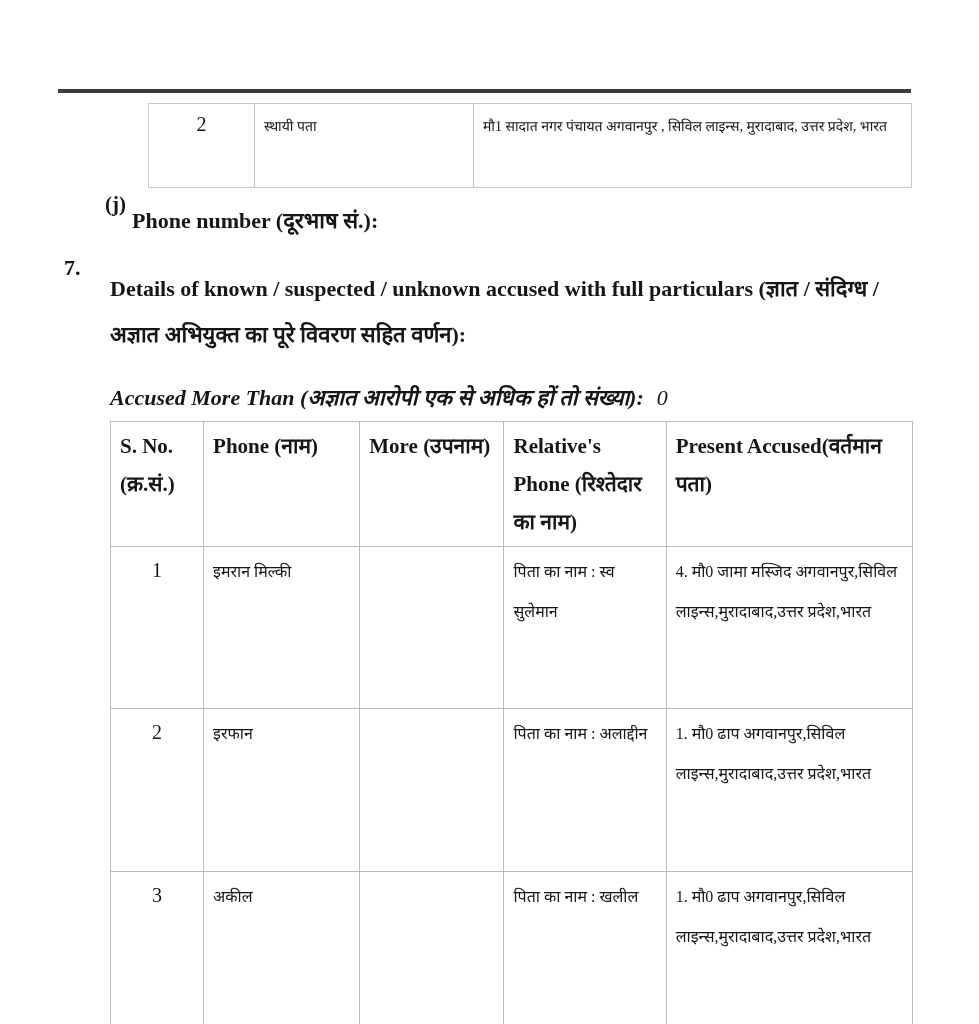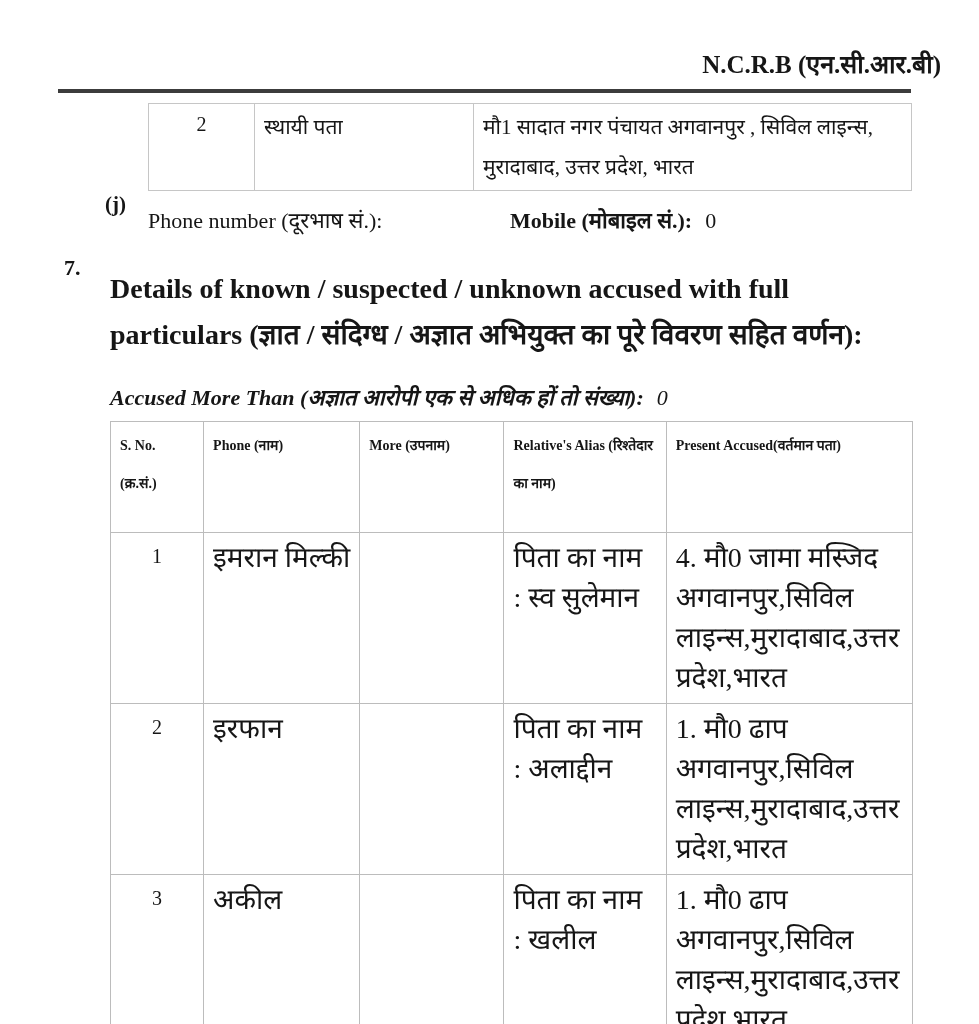--- a/index.html
+++ b/index.html
@@ -37,21 +37,21 @@
   table { border-collapse: collapse; table-layout: fixed; }
   .top-table {
     position: absolute;
     left: 148px;
     top: 103px;
     width: 763px;
   }
   .top-table td {
     border: 1px solid #c6c6c6;
     vertical-align: top;
-    font-size: 21px;
+    font-size: 14px;
     font-weight: normal;
     line-height: 40px;
     padding: 3px 9px;
   }
   .top-table tr { height: 84px; }
   .top-table td.sno {
     text-align: center;
     font-size: 20px;
     padding-top: 7px;
     line-height: 26px;
@@ -59,24 +59,24 @@
   
   .j-marker {
     position: absolute;
     left: 105px;
     top: 192px;
     font-size: 21px;
     font-weight: bold;
   }
   .phone-label {
     position: absolute;
-    left: 148px;
+    left: 132px;
     top: 204px;
     font-size: 22px;
-    font-weight: normal;
+    font-weight: bold;
     white-space: nowrap;
   }
   .mobile-group {
     position: absolute;
     left: 510px;
     top: 204px;
     font-size: 22px;
     font-weight: bold;
     white-space: nowrap;
   }
@@ -90,21 +90,21 @@
     left: 64px;
     top: 255px;
     font-size: 22px;
     font-weight: bold;
   }
   .sec7-title {
     position: absolute;
     left: 110px;
     top: 266px;
     width: 808px;
-    font-size: 28px;
+    font-size: 22px;
     font-weight: bold;
     line-height: 46px;
   }
   .accused-line {
     position: absolute;
     left: 110px;
     top: 381px;
     font-size: 22px;
     font-weight: bold;
     white-space: nowrap;
@@ -118,68 +118,64 @@
     width: 803px;
   }
   .main-table th, .main-table td {
     border: 1px solid #bcbcbc;
     vertical-align: top;
     text-align: left;
     padding: 5px 9px;
     overflow: hidden;
   }
   .main-table th {
-    font-size: 14px;
+    font-size: 21px;
     font-weight: bold;
     line-height: 38px;
   }
   .main-table td {
-    font-size: 28px;
+    font-size: 16px;
     font-weight: normal;
     line-height: 40px;
   }
   .main-table td.sno {
     text-align: center;
     font-size: 20px;
     line-height: 28px;
     padding-top: 9px;
   }
   .main-table tr.hrow  { height: 111px; }
   .main-table tr.row-0 { height: 162px; }
   .main-table tr.row-1 { height: 163px; }
   .main-table tr.row-2 { height: 156px; }
 </style>
 </head>
 <body>
 
 <div class="page">
 
-  <div class="doc-header">N.C.R.B (एन.सी.आर.बी)</div>
   <div class="rule"></div>
 
   <table class="top-table">
     <colgroup>
       <col style="width:106px">
       <col style="width:219px">
       <col style="width:438px">
     </colgroup>
     <tbody>
       <tr>
         <td class="sno">2</td>
         <td>स्थायी पता</td>
         <td>मौ1 सादात नगर पंचायत अगवानपुर , सिविल लाइन्स, मुरादाबाद, उत्तर प्रदेश, भारत</td>
       </tr>
     </tbody>
   </table>
 
   <div class="j-marker">(j)</div>
   <div class="phone-label">Phone number (दूरभाष सं.):</div>
-  <div class="mobile-group">
-    <span>Mobile (मोबाइल सं.):</span><span class="value-plain">0</span>
-  </div>
 
   <div class="sec7-num">7.</div>
   <div class="sec7-title">Details of known / suspected / unknown accused with full particulars (ज्ञात / संदिग्ध / अज्ञात अभियुक्त का पूरे विवरण सहित वर्णन):</div>
 
   <div class="accused-line">
     <span>Accused More Than (अज्ञात आरोपी एक से अधिक हों तो संख्या):</span><span class="value-plain">0</span>
   </div>
 
   <table class="main-table">
     <colgroup>
@@ -187,21 +183,21 @@
       <col style="width:156px">
       <col style="width:144px">
       <col style="width:162px">
       <col style="width:246px">
     </colgroup>
     <thead>
       <tr class="hrow">
         <th>S. No. (क्र.सं.)</th>
         <th>Phone (नाम)</th>
         <th>More (उपनाम)</th>
-        <th>Relative's Alias (रिश्तेदार का नाम)</th>
+        <th>Relative's Phone (रिश्तेदार का नाम)</th>
         <th>Present Accused(वर्तमान पता)</th>
       </tr>
     </thead>
     <tbody>
       <tr class="row-0">
         <td class="sno">1</td>
         <td>इमरान मिल्की</td>
         <td></td>
         <td>पिता का नाम : स्व सुलेमान</td>
         <td>4. मौ0 जामा मस्जिद अगवानपुर,सिविल लाइन्स,मुरादाबाद,उत्तर प्रदेश,भारत</td>

